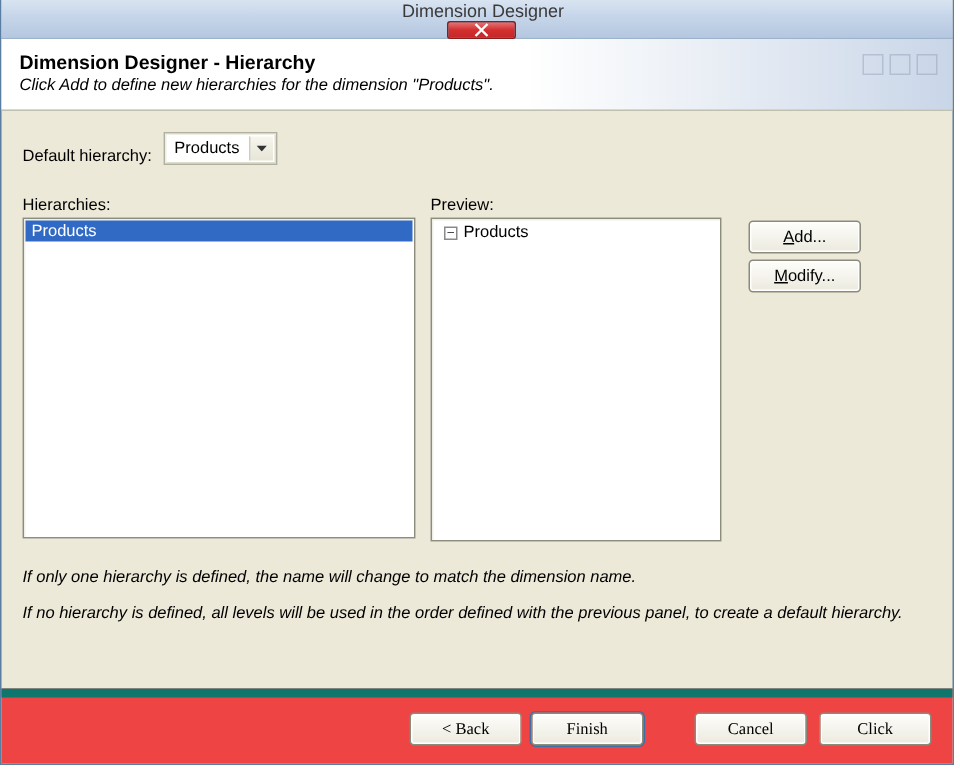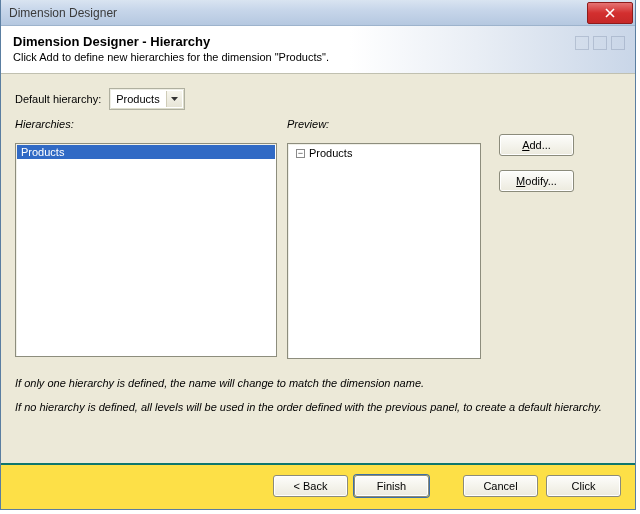--- a/index.html
+++ b/index.html
@@ -22,20 +22,21 @@
   }
   .titlebar {
     height: 26px;
     background: linear-gradient(to bottom,
       #d9e4f1 0%, #c7d6ea 40%, #b5c8e0 100%);
     display: flex;
     align-items: center;
     padding: 0 0 0 8px;
     box-sizing: border-box;
     border-bottom: 1px solid #9db3cc;
+    flex-direction: column;
   }
   .titlebar-title {
     color: #3a3a3a;
     font-size: 12px;
     flex: 1;
   }
   .close-btn {
     width: 44px;
     height: 20px;
     margin-right: 2px;
@@ -58,20 +59,21 @@
   }
   .header-title {
     font-size: 13px;
     font-weight: bold;
     color: #000;
   }
   .header-sub {
     font-size: 11px;
     color: #000;
     margin-top: 2px;
+    font-style: italic;
   }
   .header-icons {
     position: absolute;
     right: 10px;
     top: 10px;
     display: flex;
     gap: 4px;
     opacity: 0.35;
   }
   .header-icons div {
@@ -82,23 +84,23 @@
 
   .body {
     flex: 1;
     padding: 14px 14px 8px 14px;
     display: flex;
     flex-direction: column;
   }
 
   .row-default {
     display: flex;
-    align-items: center;
+    align-items: flex-end;
     gap: 8px;
-    margin-bottom: 8px;
+    margin-bottom: 21px;
   }
   .combo {
     display: inline-flex;
     align-items: center;
     height: 20px;
     background: #fff;
     border: 1px solid #b0b0a0;
     box-shadow: inset 1px 1px 0 #eeeee4, inset -1px -1px 0 #ddddcc;
     padding: 0 2px 0 6px;
     gap: 6px;
@@ -114,22 +116,21 @@
   .lists-row {
     display: flex;
     gap: 10px;
     align-items: flex-start;
   }
   .col {
     display: flex;
     flex-direction: column;
   }
   .col-label {
-    margin-bottom: 13px;
-    font-style: italic;
+    margin-bottom: 2px;
   }
   .listbox, .treeview {
     background: #fff;
     border: 1px solid #8d8d7d;
     box-shadow: inset 1px 1px 0 #f0f0e8;
     overflow: auto;
   }
   .listbox {
     width: 258px;
     height: 210px;
@@ -179,21 +180,21 @@
     position: absolute;
     left: 0;
     top: 50%;
     width: 12px;
     border-top: 1px dotted #a0a0a0;
   }
 
   .side-buttons {
     display: flex;
     flex-direction: column;
-    gap: 14px;
+    gap: 4px;
     margin-left: 8px;
     margin-top: 16px;
   }
   .btn {
     min-width: 75px;
     height: 22px;
     background: linear-gradient(#fdfdfb,#eceade);
     border: 1px solid #8b8b7b;
     border-radius: 3px;
     box-shadow: inset 0 0 0 1px #fff;
@@ -208,26 +209,27 @@
   }
   .btn .ul { text-decoration: underline; }
 
   .notes {
     margin-top: 16px;
     line-height: 1.6;
     font-style: italic;
   }
 
   .footer {
-    border-top: 2px solid #0f766e;
+    border-top: 6px solid #0f766e;
     padding: 10px 14px 12px 14px;
     display: flex;
     justify-content: flex-end;
     gap: 8px;
-    background: #fde047;
+    background: #ef4444;
+    font-family: Liberation Serif, serif;
   }
   .footer .group {
     display: flex;
     gap: 6px;
   }
   .footer .spacer { width: 18px; }
 </style>
 </head>
 <body>
 

